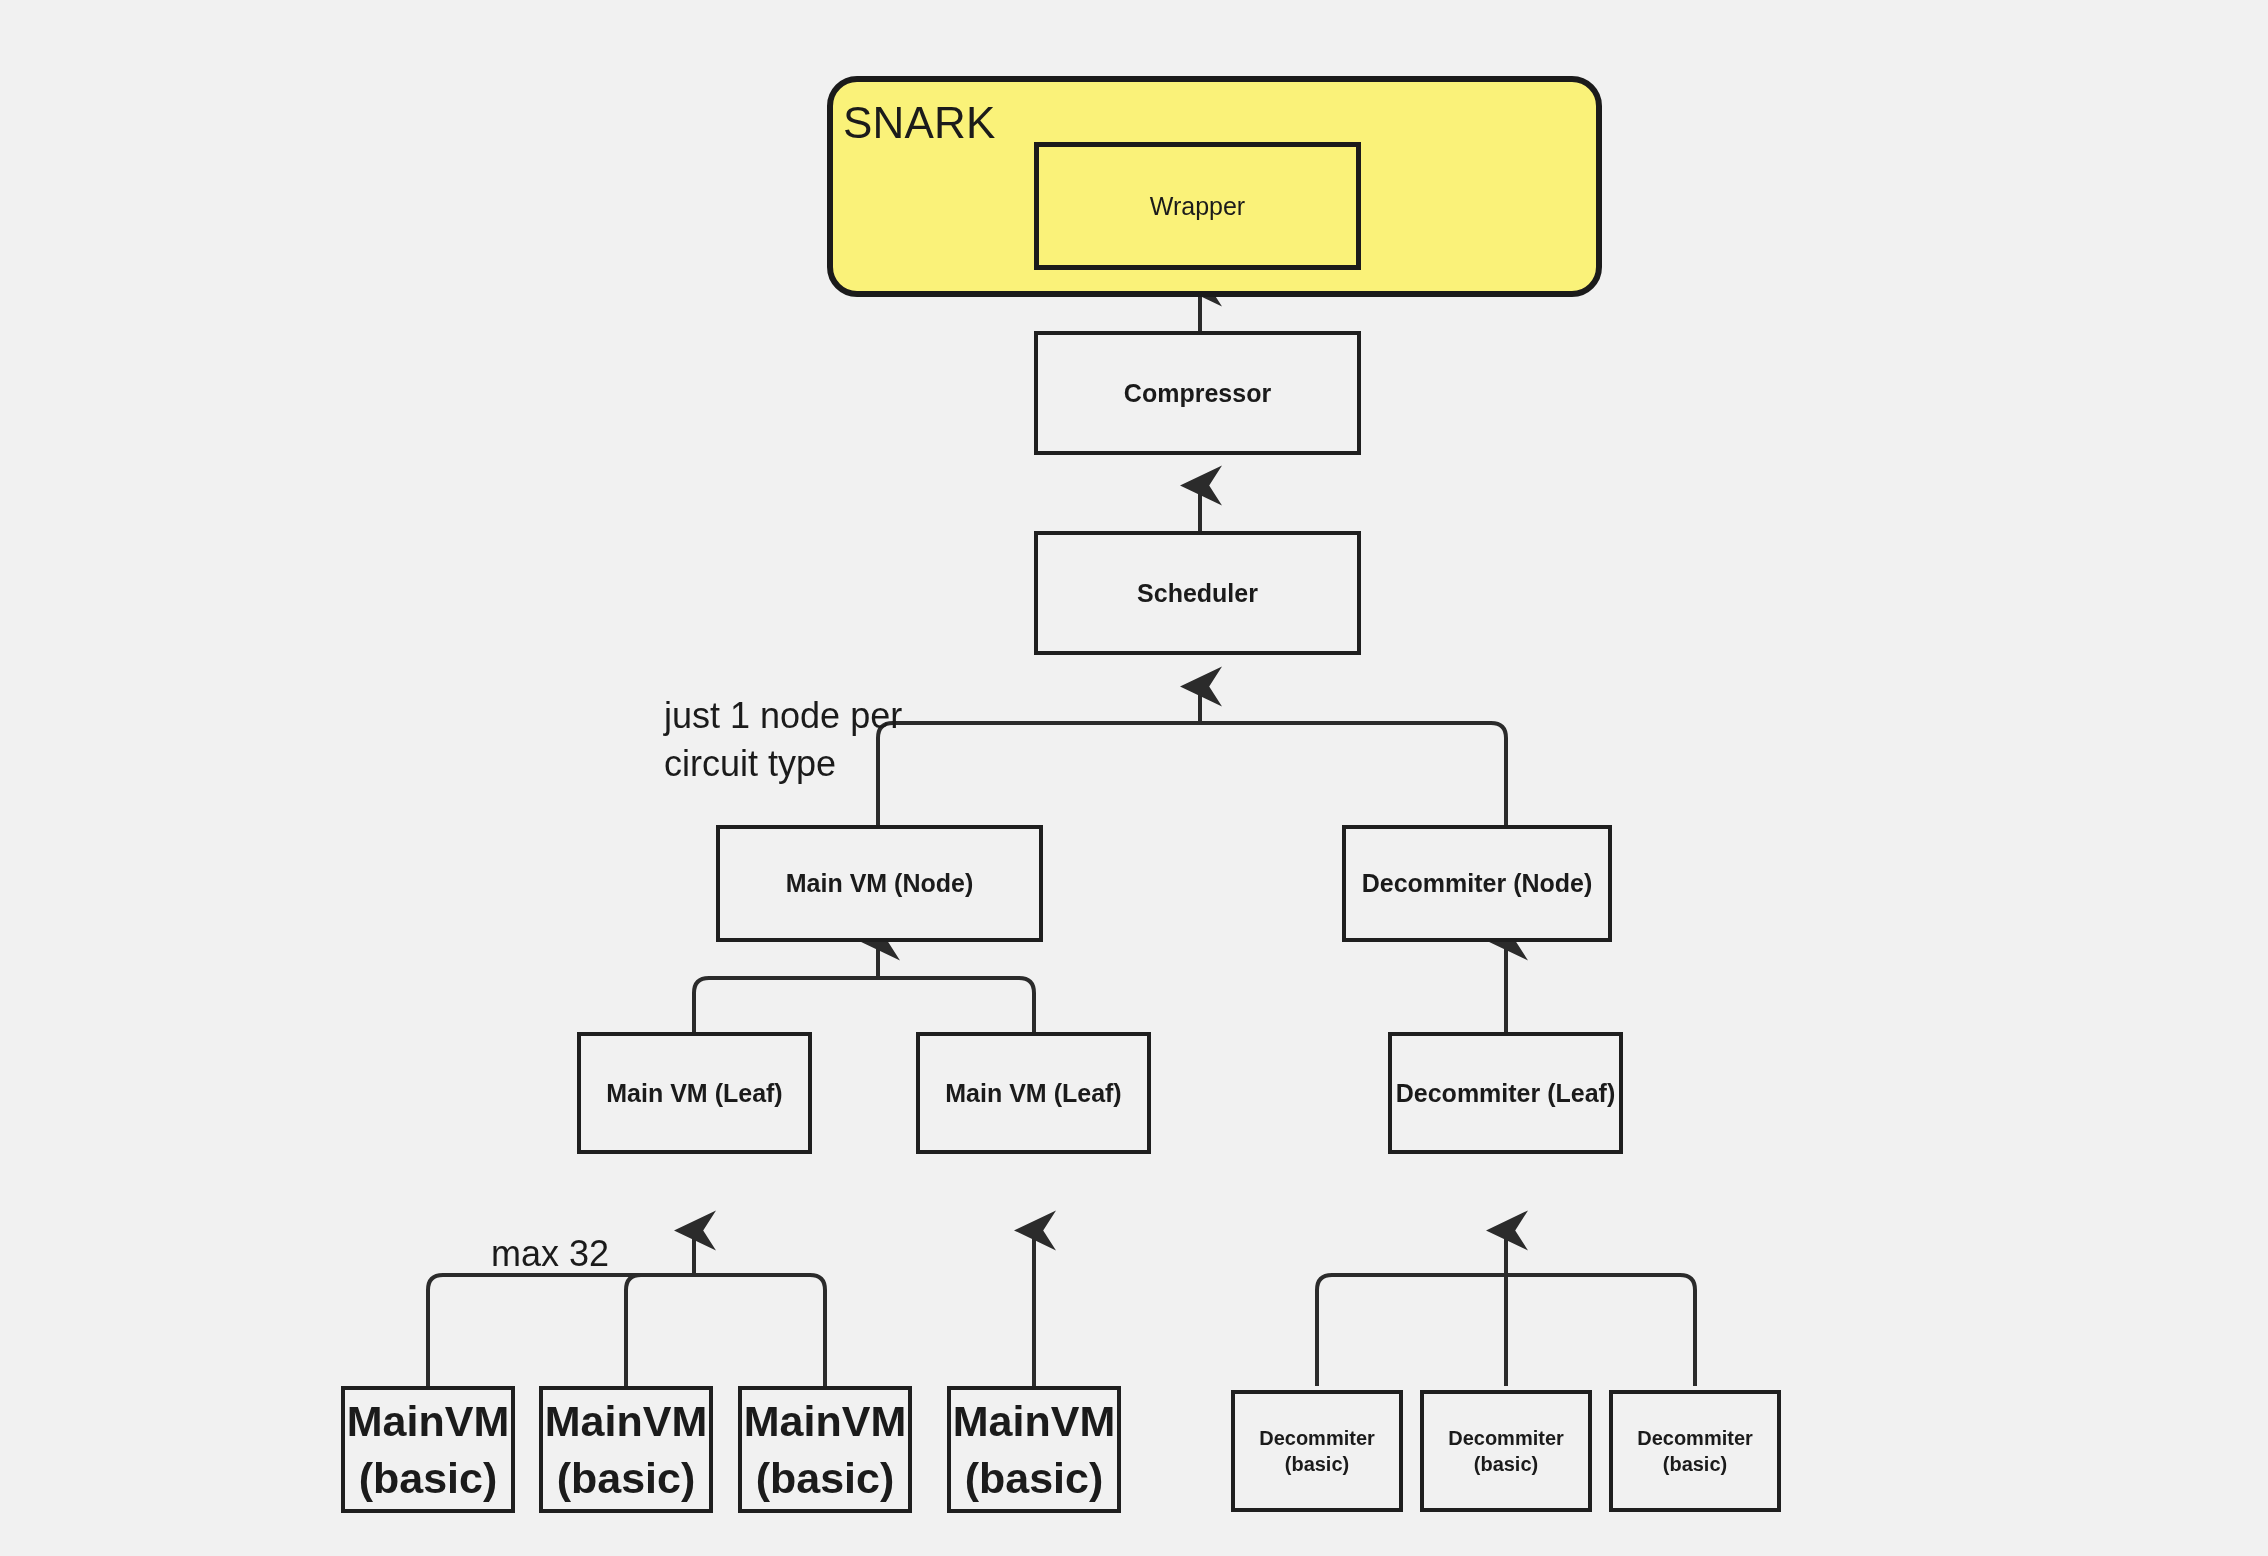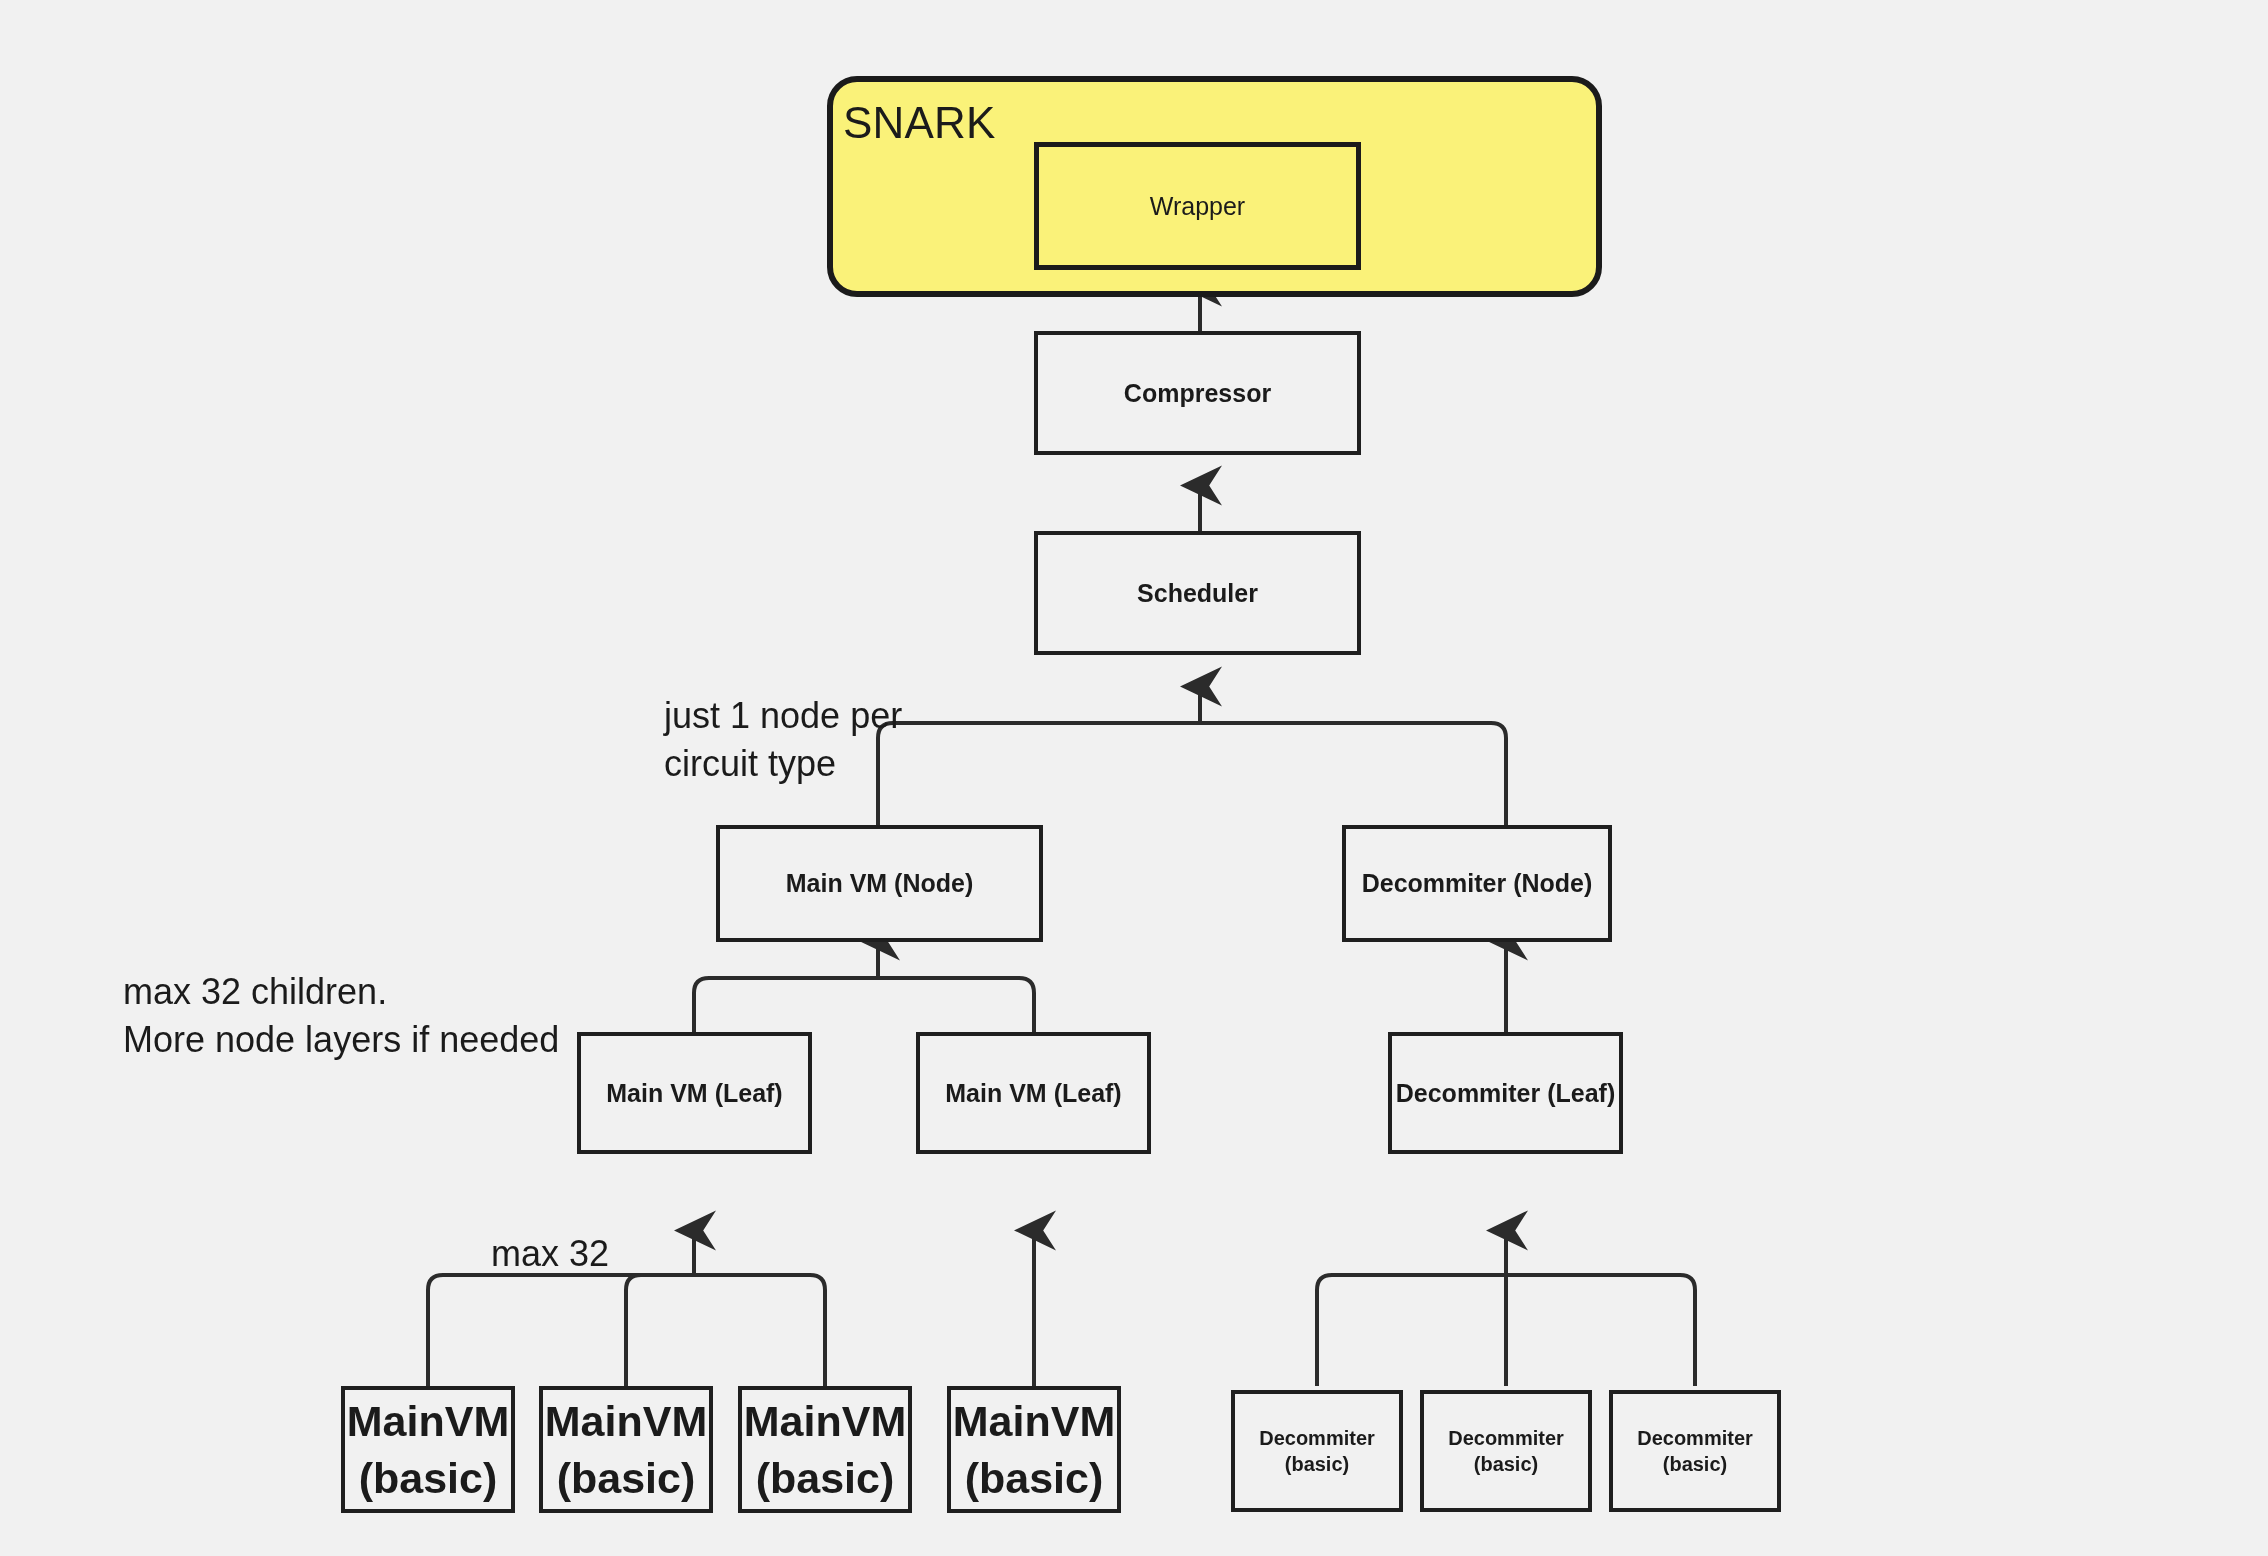--- a/index.html
+++ b/index.html
@@ -159,19 +159,17 @@
 
   <div class="node basic-dec" style="left:1420px; top:1390px; width:172px; height:122px;">Decommiter
 (basic)</div>
 
   <div class="node basic-dec" style="left:1609px; top:1390px; width:172px; height:122px;">Decommiter
 (basic)</div>
 
   <div class="annotation" style="left:664px; top:680px;margin-top:12px;">just 1 node per
 circuit type</div>
 
-  <div class="annotation" style="left:123px; top:968px;">max 32 children.
-More node layers if needed</div>
 
   <div class="annotation" style="left:491px; top:1214px;margin-top:16px;">max 32</div>
 
 
 </div>
 
 </body></html>

